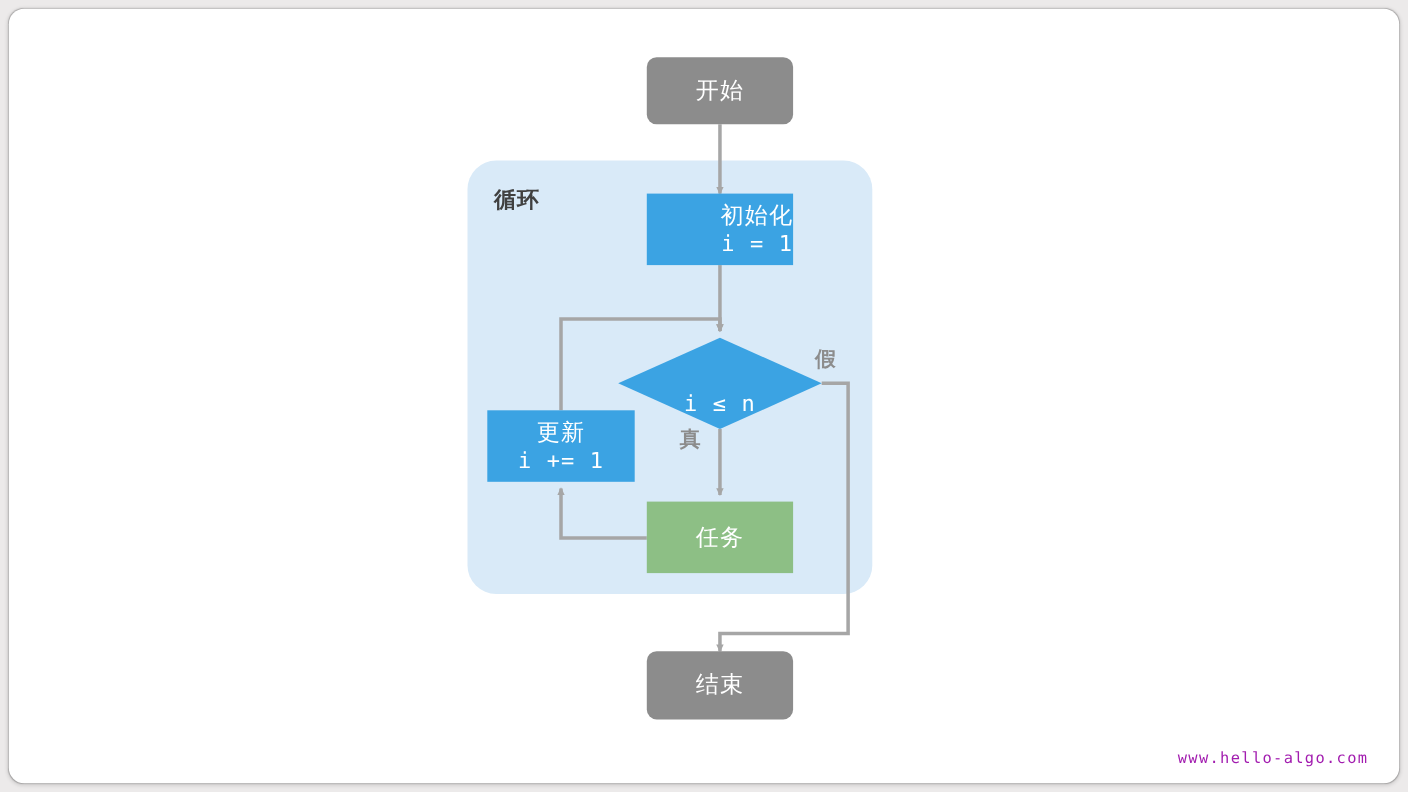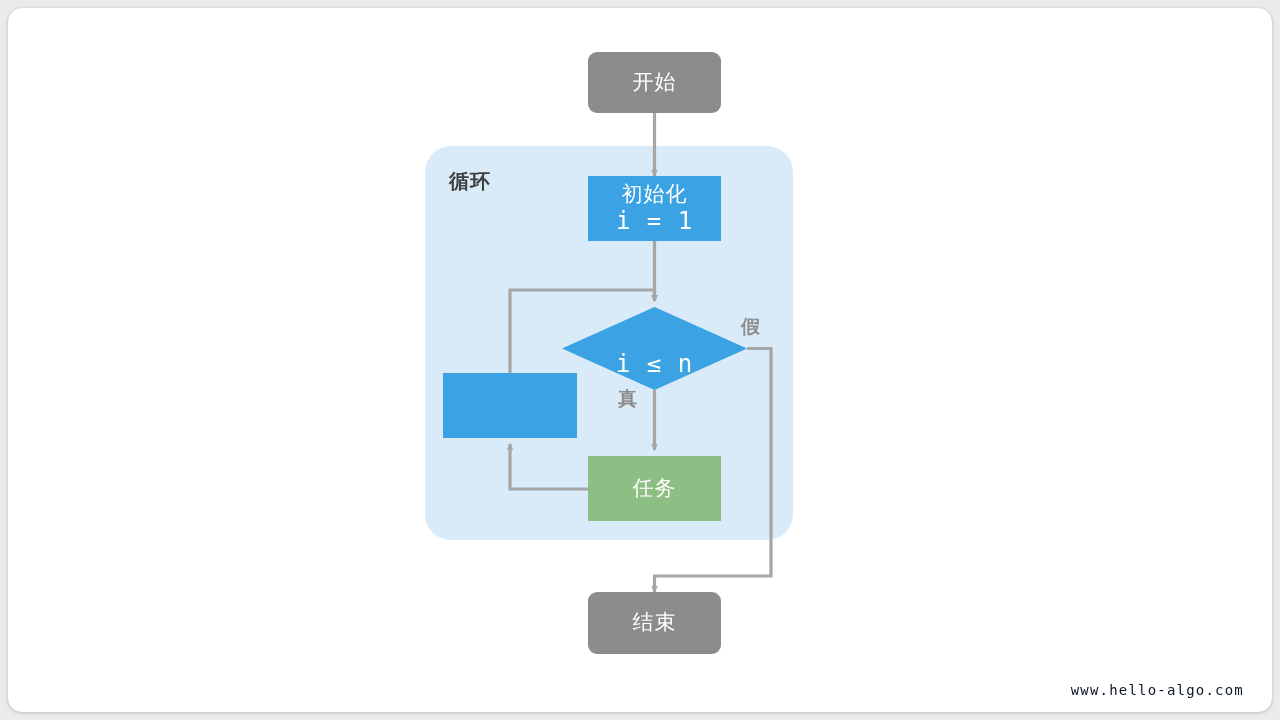--- a/index.html
+++ b/index.html
@@ -48,21 +48,21 @@
     pointer-events: none;
     user-select: none;
   }
   .cn {
     font-family: "DejaVu Sans", "Liberation Sans", sans-serif;
     font-size: 21px;
     letter-spacing: 1px;
   }
   .mono {
     font-family: "DejaVu Sans Mono", "Liberation Mono", monospace;
-    font-size: 24px;
+    font-size: 20px;
     letter-spacing: 1px;
   }
   .edge-label {
     position: absolute;
     color: #8c8c8c;
     font-family: "DejaVu Sans", "Liberation Sans", sans-serif;
     font-size: 19px;
     font-weight: bold;
     user-select: none;
   }
@@ -74,21 +74,21 @@
     font-family: "DejaVu Sans", "Liberation Sans", sans-serif;
     font-size: 20px;
     font-weight: bold;
     letter-spacing: 1px;
     user-select: none;
   }
   #watermark {
     position: absolute;
     right: 36px;
     bottom: 22px;
-    color: #0f172a;
+    color: #a21caf;
     font-family: "DejaVu Sans Mono", "Liberation Mono", monospace;
     font-size: 14px;
     letter-spacing: 1.2px;
     user-select: none;
   }
 </style>
 </head>
 <body>
 
 <div id="canvas">
@@ -133,29 +133,33 @@
 
     <rect x="588" y="592" width="133" height="62" rx="9" ry="9" fill="#8c8c8c"></rect>
   </svg>
 
   <div id="loop-title">循环</div>
 
   <div class="node-label" style="left:588px; top:52px; width:133px; height:61px;">
     <span class="cn">开始</span>
   </div>
 
-  <div class="node-label" style="left:588px; top:176px; width:133px; height:65px;">
+  <div class="node-label" style="left:588px; top:176px; width:133px; height:65px;align-items:flex-end;">
     <span class="cn">初始化</span>
     <span class="mono">i = 1</span>
   </div>
 
   <div class="node-label" style="left:562px; top:318px; width:185px; height:61px;justify-content:flex-end;">
     <span class="mono">i ≤ n</span>
   </div>
 
+  <div class="node-label" style="left:443px; top:373px; width:134px; height:65px;">
+    <span class="cn">更新</span>
+    <span class="mono">i += 1</span>
+  </div>
 
   <div class="node-label" style="left:588px; top:592px; width:133px; height:62px;">
     <span class="cn">结束</span>
   </div>
 
   <div class="node-label" style="left:588px; top:456px; width:133px; height:65px;">
     <span class="cn">任务</span>
   </div>
 
   <div class="edge-label" style="left:618px; top:386px;">真</div>

